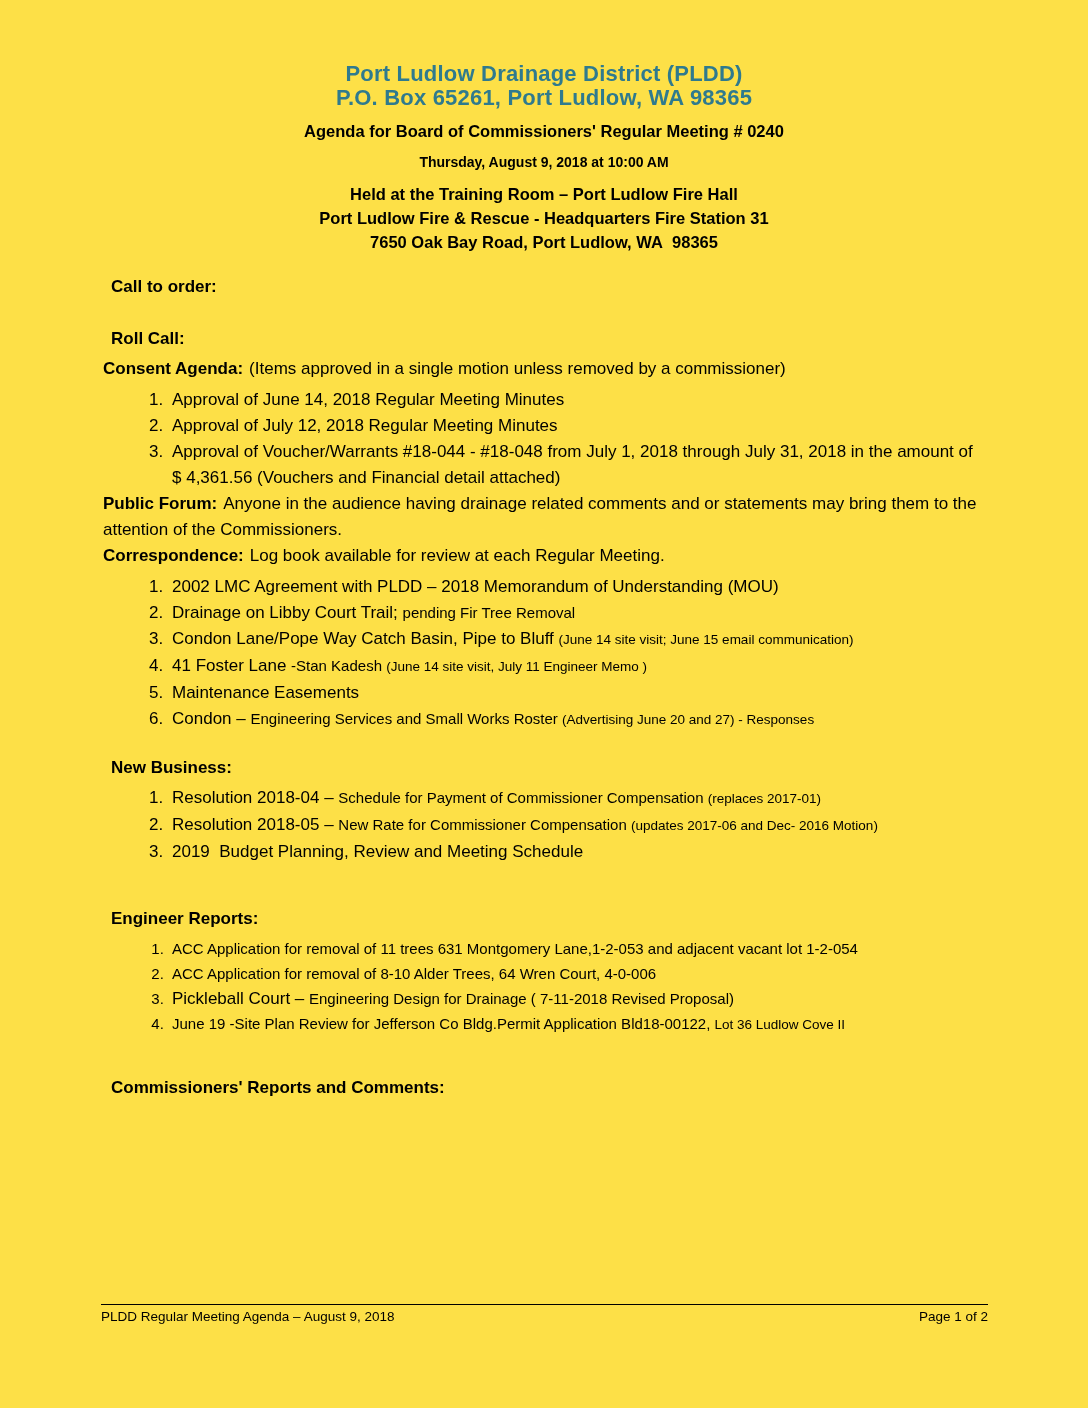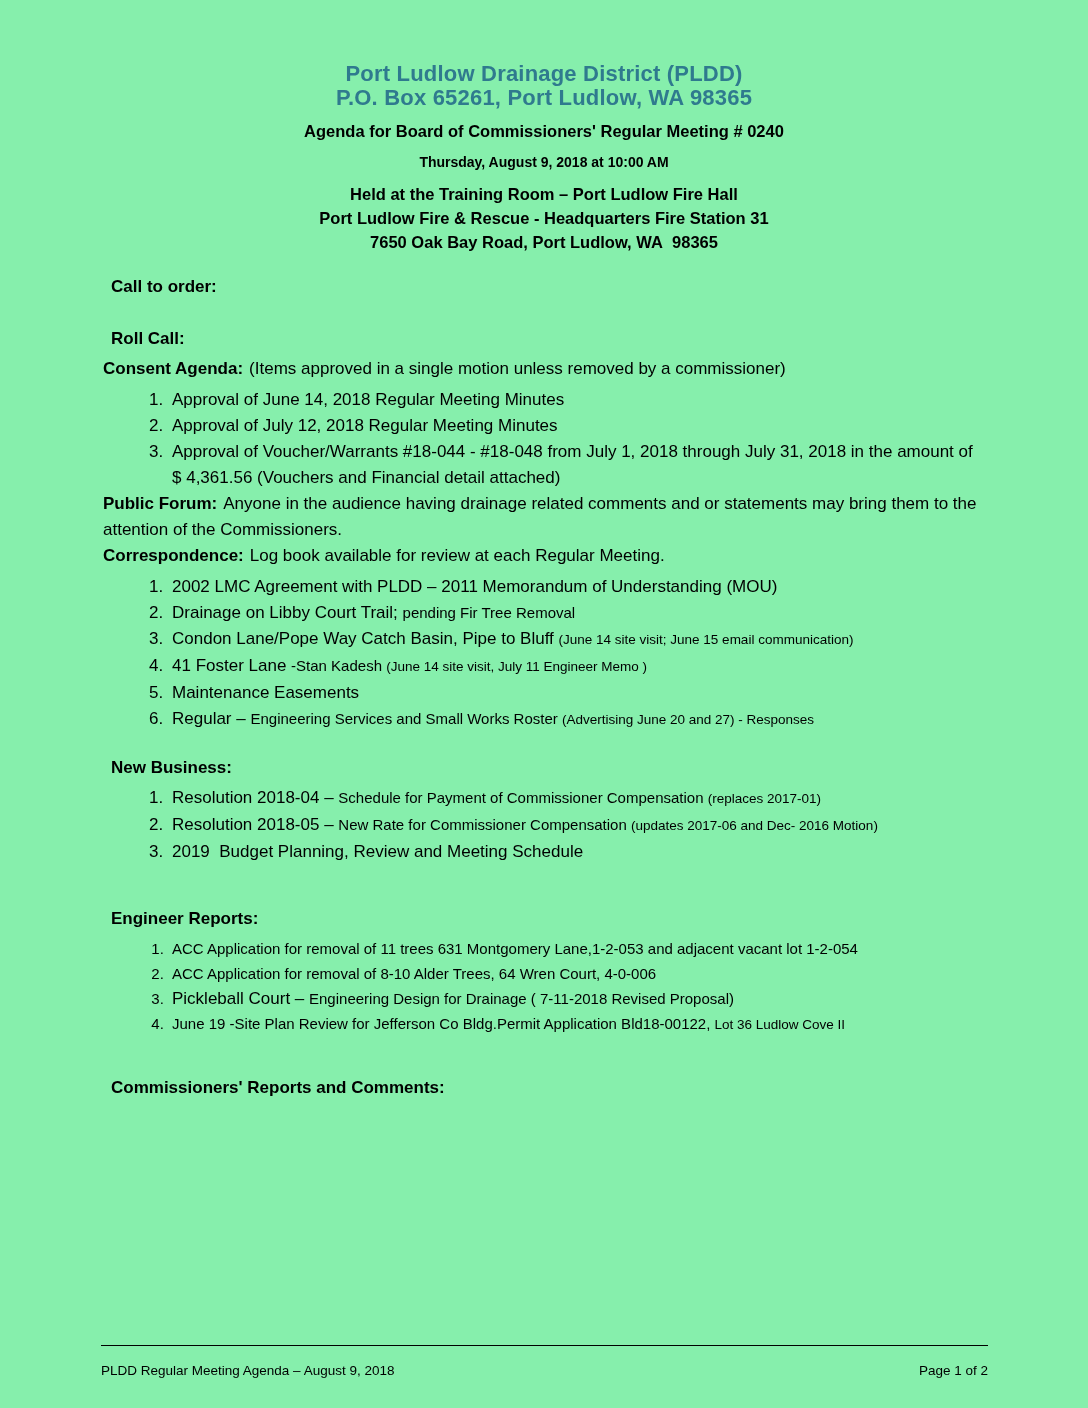--- a/index.html
+++ b/index.html
@@ -4,21 +4,21 @@
 <title>PLDD Agenda</title>
 <style>
   :root { --accent: #2f7a8e; }
   * { box-sizing: border-box; }
   html, body { margin: 0; padding: 0; background: #ffffff; }
   .page {
     position: relative;
     width: 1088px;
     height: 1408px;
     margin: 0 auto;
-    background: #86efac;
+    background: #fde047;
     color: #000000;
     font-family: "Liberation Sans", sans-serif;
     overflow: hidden;
   }
   .content { padding: 62px 103px 0 103px; }
 
   
   .doc-header { text-align: center; }
   .org-name, .org-address {
     color: var(--accent);
@@ -61,23 +61,23 @@
 
   .run-b { font-size: 17px; }
   .run-m { font-size: 15px; }
   .run-s { font-size: 13.5px; }
 
   
   .page-footer {
     position: absolute;
     left: 101px;
     right: 100px;
-    top: 1345px;
+    top: 1304px;
     border-top: 1.5px solid #000000;
-    padding-top: 17px;
+    padding-top: 4px;
     display: flex;
     justify-content: space-between;
     font-size: 13.5px;
     line-height: 16px;
   }
 </style>
 </head>
 <body>
 
 <div class="page">
@@ -106,26 +106,26 @@
           <li><span class="run-b">Approval of June 14, 2018 Regular Meeting Minutes</span></li>
           <li><span class="run-b">Approval of July 12, 2018 Regular Meeting Minutes</span></li>
           <li><span class="run-b">Approval of Voucher/Warrants #18-044 - #18-048 from July 1, 2018 through July 31, 2018 in the amount of $ 4,361.56 (Vouchers and Financial detail attached)</span></li>
         </ol>
 
       <p class="sec-line m-pf"><strong class="sec-label">Public Forum:</strong><span class="sec-text">Anyone in the audience having drainage related comments and or statements may bring them to the attention of the Commissioners.</span></p>
 
       <p class="sec-line m-corr"><strong class="sec-label">Correspondence:</strong><span class="sec-text">Log book available for review at each Regular Meeting.</span></p>
 
       <ol class="items">
-          <li><span class="run-b">2002 LMC Agreement with PLDD – 2011 Memorandum of Understanding (MOU)</span></li>
+          <li><span class="run-b">2002 LMC Agreement with PLDD – 2018 Memorandum of Understanding (MOU)</span></li>
           <li><span class="run-b">Drainage on Libby Court Trail; </span><span class="run-m">pending Fir Tree Removal</span></li>
           <li><span class="run-b">Condon Lane/Pope Way Catch Basin, Pipe to Bluff </span><span class="run-s">(June 14 site visit; June 15 email communication)</span></li>
           <li><span class="run-b">41 Foster Lane </span><span class="run-m">-Stan Kadesh </span><span class="run-s">(June 14 site visit, July 11 Engineer Memo )</span></li>
           <li><span class="run-b">Maintenance Easements</span></li>
-          <li><span class="run-b">Regular – </span><span class="run-m">Engineering Services and Small Works Roster </span><span class="run-s">(Advertising June 20 and 27) - Responses</span></li>
+          <li><span class="run-b">Condon – </span><span class="run-m">Engineering Services and Small Works Roster </span><span class="run-s">(Advertising June 20 and 27) - Responses</span></li>
         </ol>
 
       <h2 class="sec m-nb">New Business:</h2>
       <ol class="items">
           <li><span class="run-b">Resolution 2018-04 – </span><span class="run-m">Schedule for Payment of Commissioner Compensation </span><span class="run-s">(replaces 2017-01)</span></li>
           <li><span class="run-b">Resolution 2018-05 – </span><span class="run-m">New Rate for Commissioner Compensation </span><span class="run-s">(updates 2017-06 and Dec- 2016 Motion)</span></li>
           <li><span class="run-b">2019&nbsp; Budget Planning, Review and Meeting Schedule</span></li>
         </ol>
 
       <h2 class="sec m-er">Engineer Reports:</h2>

